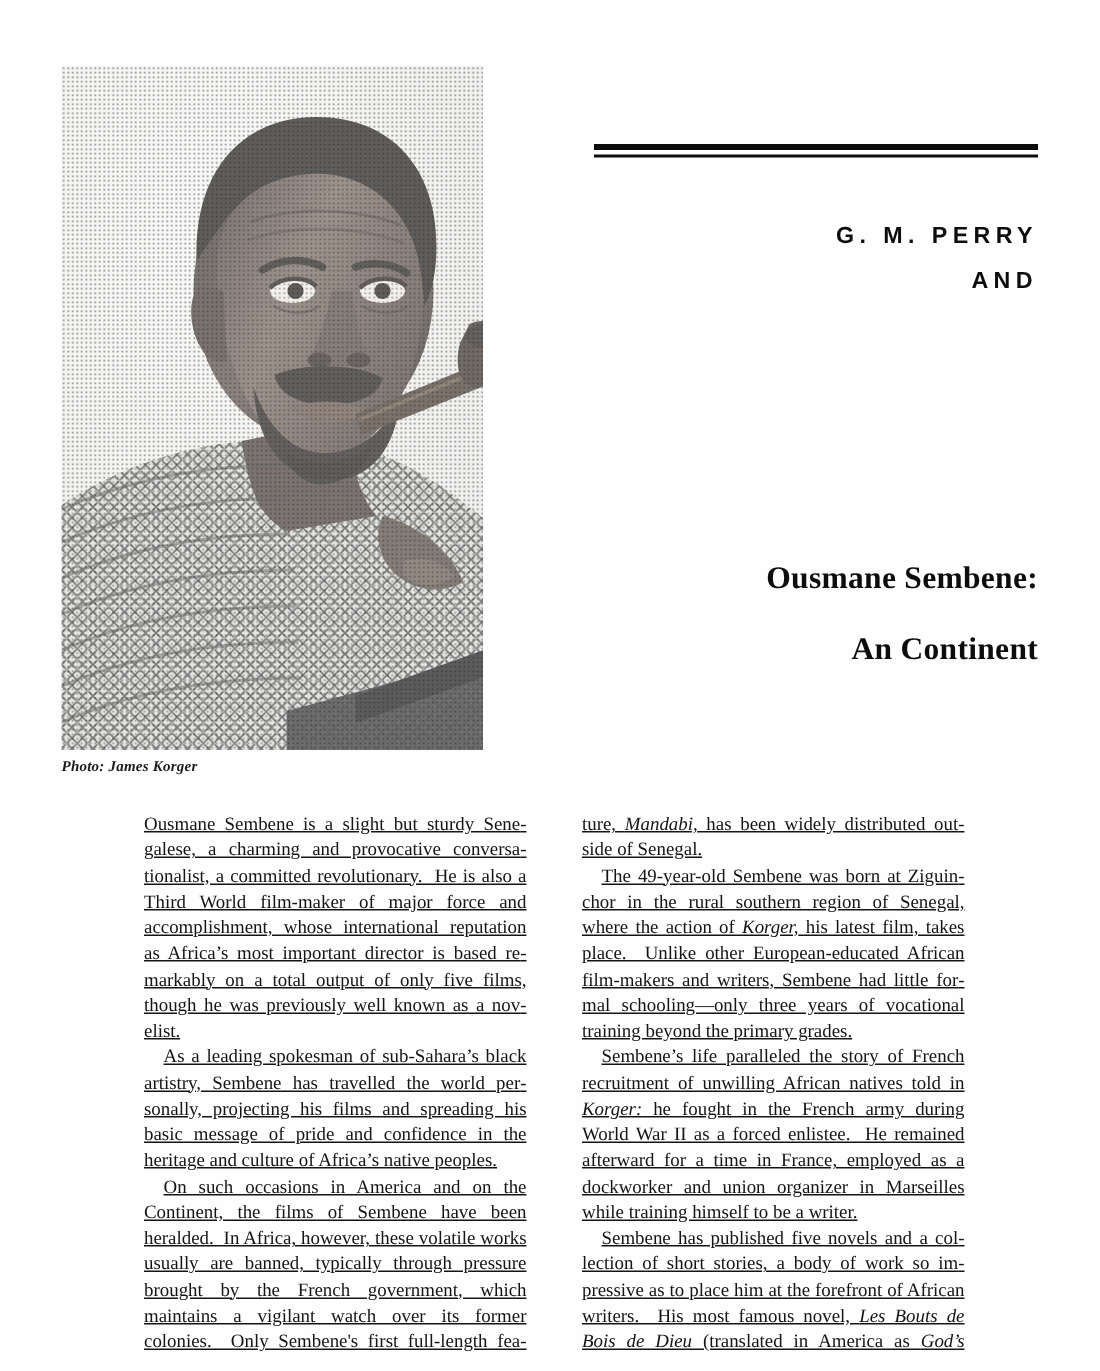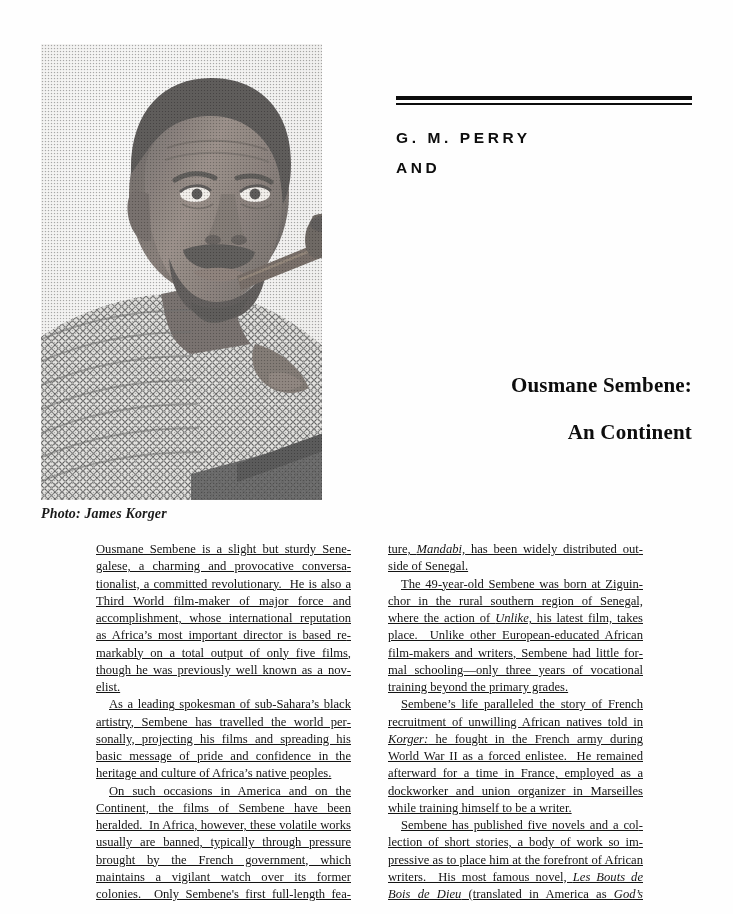--- a/index.html
+++ b/index.html
@@ -39,21 +39,21 @@
   }
   .photo-frame svg { display: block; }
 
   .photo-credit {
     position: absolute;
     left: 41px;
     top: 506px;
     font-family: "Liberation Serif", serif;
     font-weight: bold;
     font-style: italic;
-    font-size: 14px;
+    font-size: 10px;
     letter-spacing: 0.15px;
     color: #1a1a1a;
     white-space: nowrap;
   }
 
   
   .header-block {
     position: absolute;
     left: 396px;
     top: 96px;
@@ -69,22 +69,22 @@
     background: #ffffff;
     width: 100%;
   }
   .rule-thin {
     height: 2px;
     background: #0d0d0d;
     width: 100%;
   }
 
   .byline {
-    margin-top: 18px;
-    text-align: left;
+    margin-top: 38px;
+    text-align: right;
     font-family: "Liberation Sans", sans-serif;
     font-weight: bold;
     font-size: 15.5px;
     line-height: 30px;
     letter-spacing: 3.6px;
     color: #0d0d0d;
     white-space: nowrap;
   }
   .byline .line2 { letter-spacing: 3.6px; }
   .byline .line3 { letter-spacing: 2.9px; }
@@ -291,20 +291,20 @@
   <div class="columns">
 
     <div class="col">
       <p>Ousmane Sembene is a slight but sturdy Sene­galese, a charming and provocative conversa­tionalist, a committed revolutionary.&nbsp; He is also a Third World film-maker of major force and accomplishment, whose international reputation as Africa’s most important director is based re­markably on a total output of only five films, though he was previously well known as a nov­elist.</p>
       <p>As a leading spokesman of sub-Sahara’s black artistry, Sembene has travelled the world per­sonally, projecting his films and spreading his basic message of pride and confidence in the heritage and culture of Africa’s native peoples.</p>
       <p class="fulljust">On such occasions in America and on the Continent, the films of Sembene have been heralded.&nbsp; In Africa, however, these volatile works usually are banned, typically through pressure brought by the French government, which maintains a vigilant watch over its former colonies.&nbsp; Only Sembene's first full-length fea-</p>
     </div>
 
     <div class="col">
       <p>ture, <i>Mandabi,</i> has been widely distributed out­side of Senegal.</p>
-      <p>The 49-year-old Sembene was born at Ziguin­chor in the rural southern region of Senegal, where the action of <i>Unlike,</i> his latest film, takes place.&nbsp; Unlike other European-educated African film-makers and writers, Sembene had little for­mal schooling—only three years of vocational training beyond the primary grades.</p>
+      <p>The 49-year-old Sembene was born at Ziguin­chor in the rural southern region of Senegal, where the action of <i>Korger,</i> his latest film, takes place.&nbsp; Unlike other European-educated African film-makers and writers, Sembene had little for­mal schooling—only three years of vocational training beyond the primary grades.</p>
       <p>Sembene’s life paralleled the story of French recruitment of unwilling African natives told in <i>Korger:</i> he fought in the French army during World War II as a forced enlistee.&nbsp; He remained afterward for a time in France, employed as a dockworker and union organizer in Marseilles while training himself to be a writer.</p>
       <p class="fulljust">Sembene has published five novels and a col­lection of short stories, a body of work so im­pressive as to place him at the forefront of Afri­can writers.&nbsp; His most famous novel, <i>Les Bouts de Bois de Dieu</i> (translated in America as <i>God’s</i></p>
     </div>
 
   </div>
 
 </div>
 
 </body></html>

